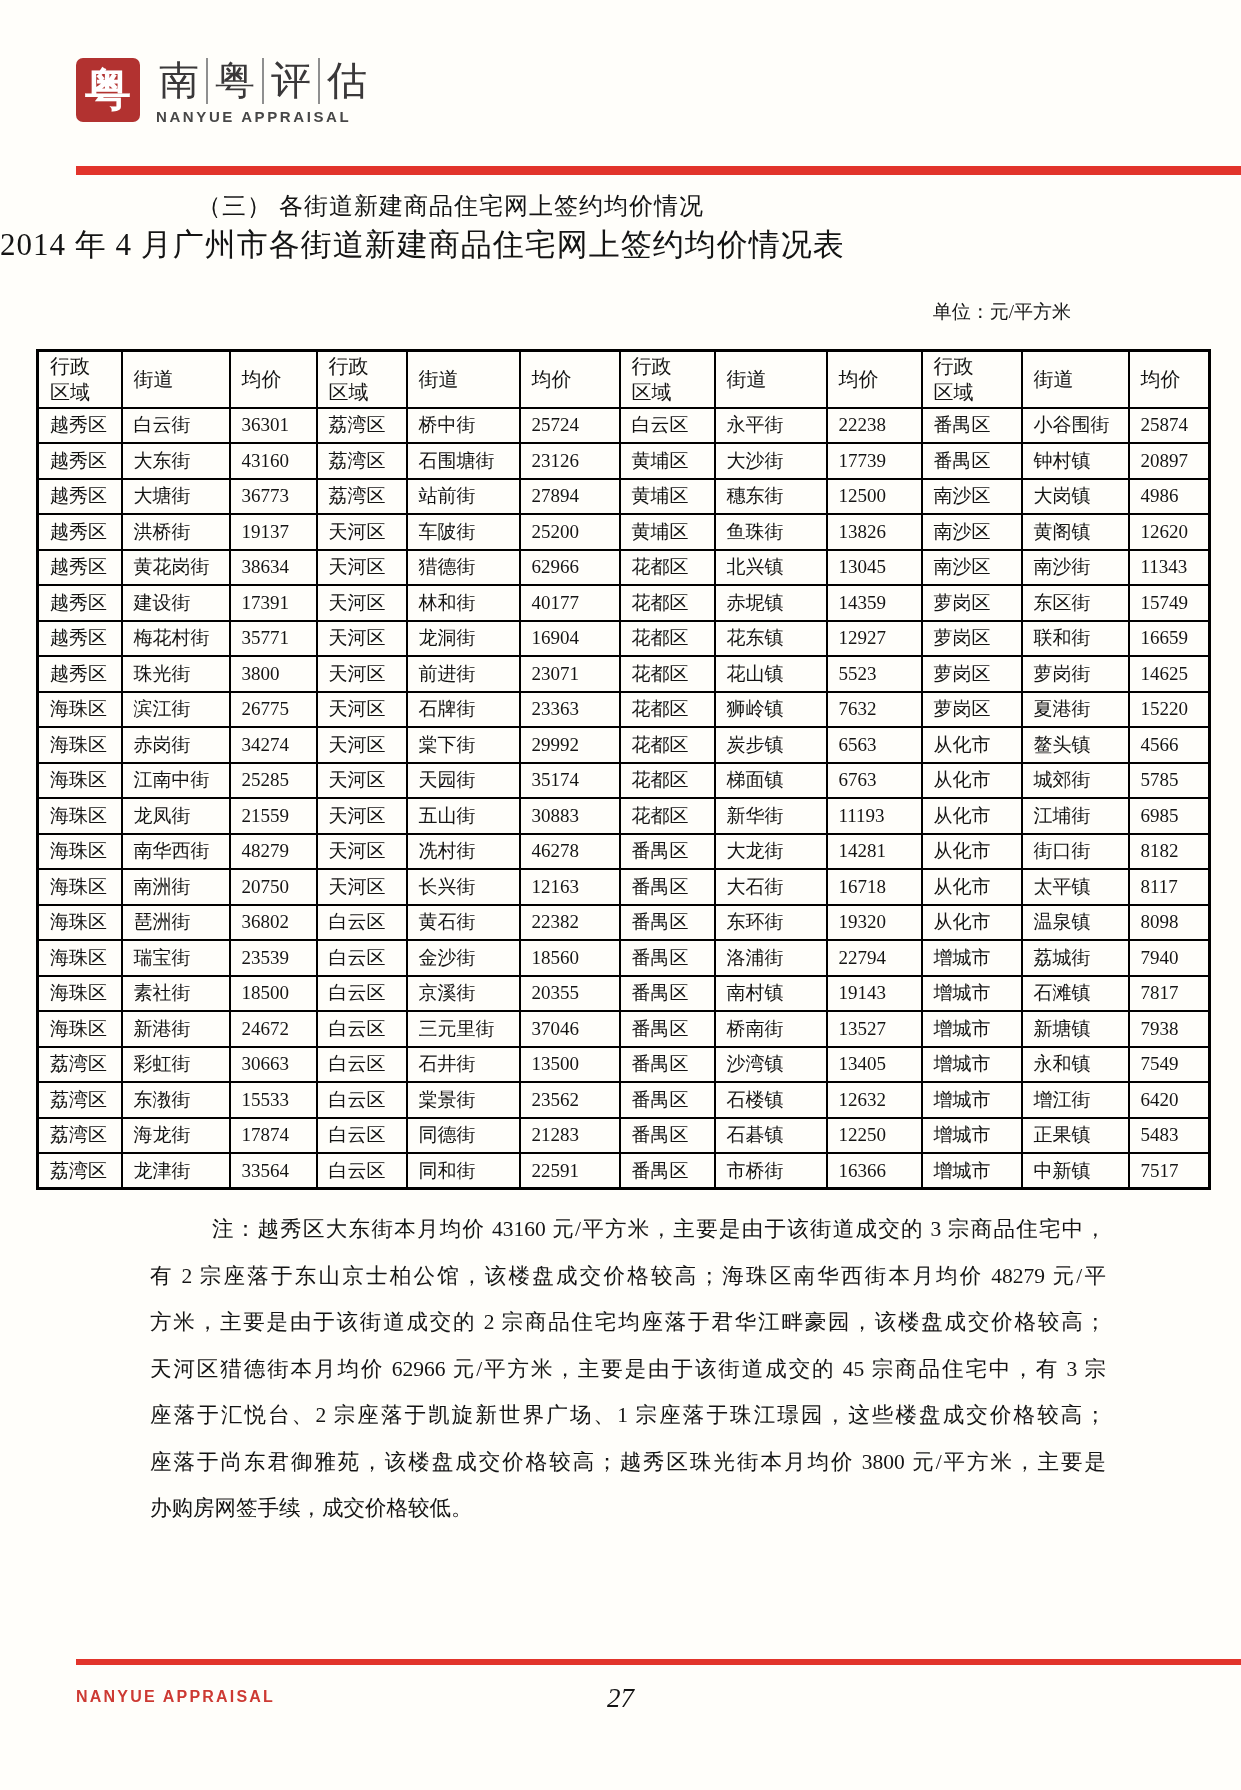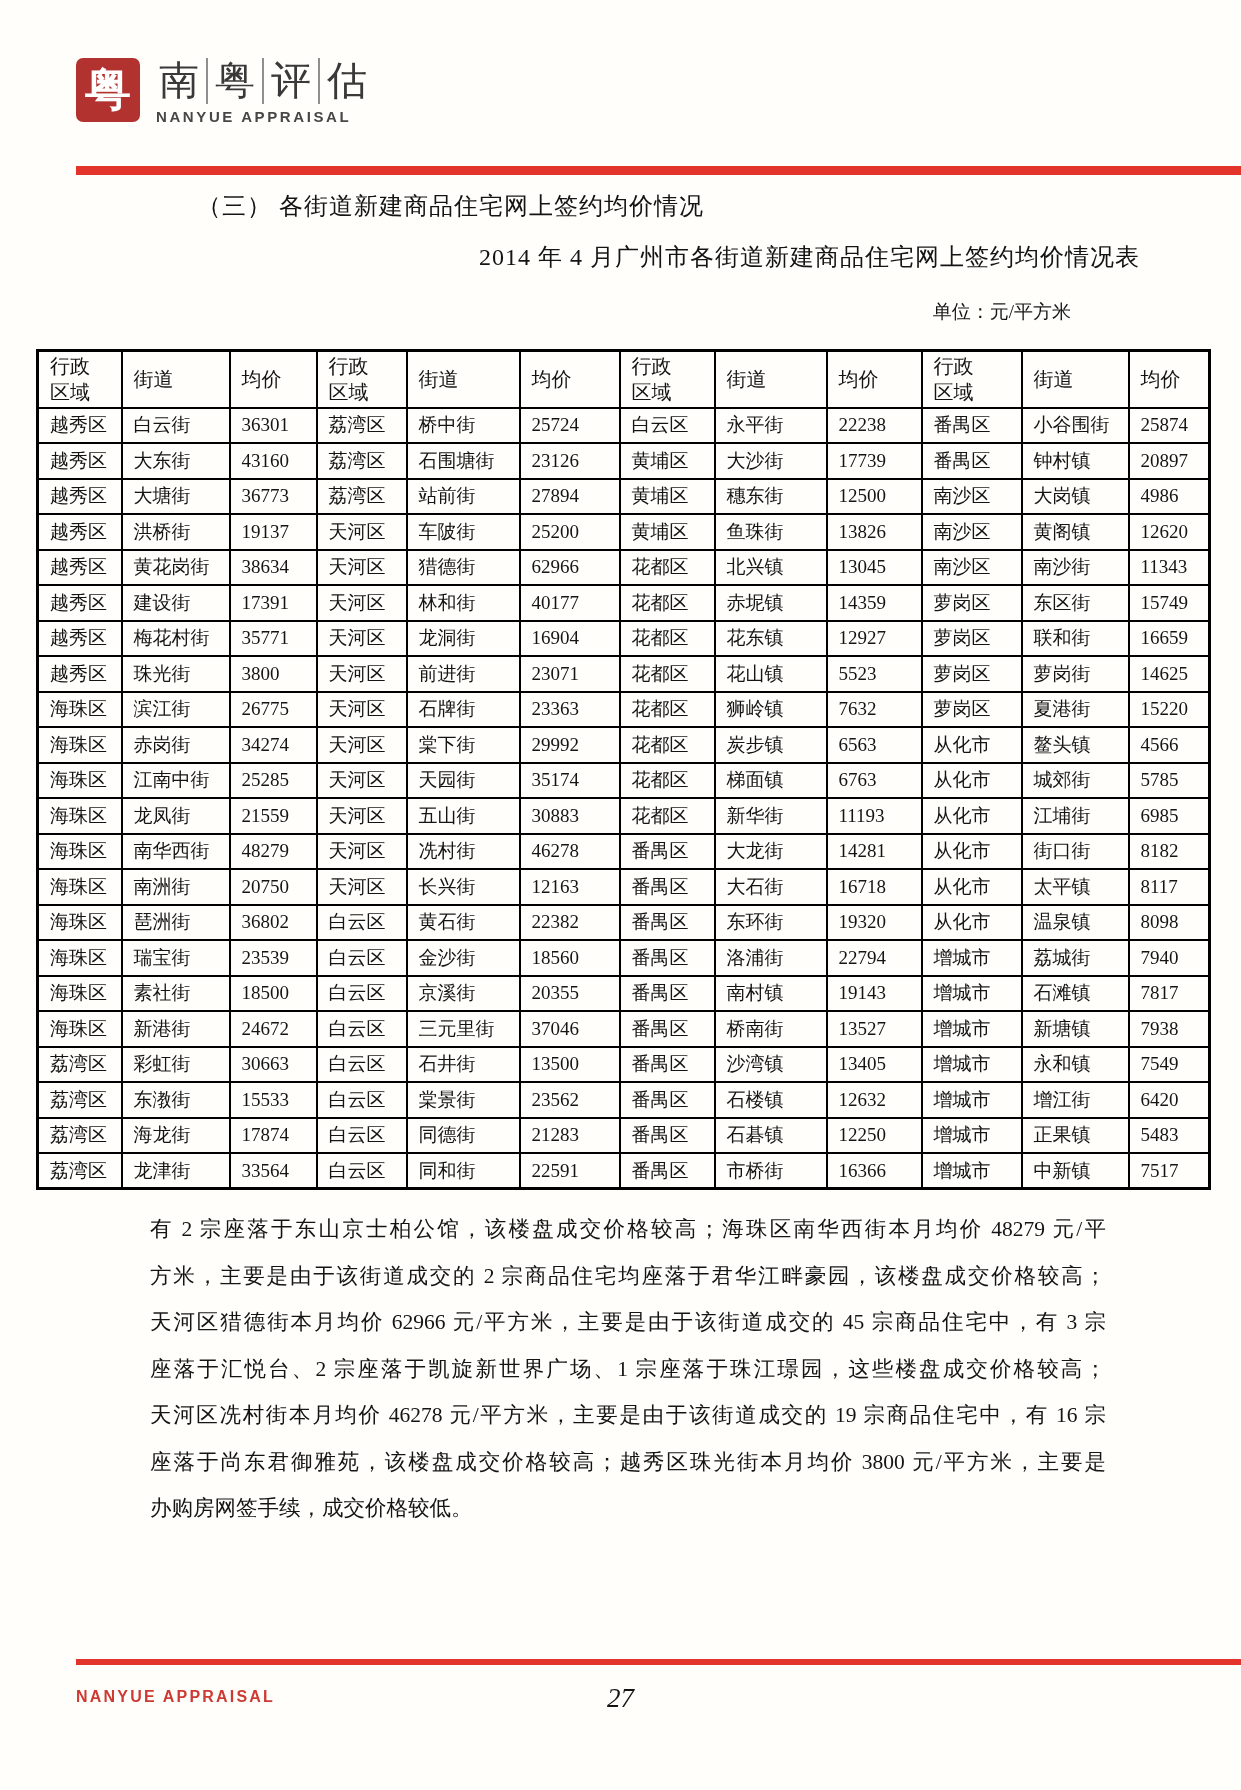--- a/index.html
+++ b/index.html
@@ -23,21 +23,21 @@
   .brand-cn .cnchar { padding:0 7px; }
   .brand-cn .cnchar + .cnchar { border-left:2px solid #8f8f8f; }
   .brand-en {
     position:absolute; left:156px; top:108px;
     font-family:"Liberation Sans","DejaVu Sans",sans-serif;
     font-size:15px; font-weight:bold; letter-spacing:2.6px; color:#474747;
   }
   .top-rule { position:absolute; left:76px; right:0; top:166px; height:9px; background:#e2342b; }
   
   .section-title { position:absolute; left:197px; top:190px; font-size:24px; letter-spacing:1px; white-space:nowrap; }
-  .table-title  { position:absolute; left:0; top:241px; width:1140px; text-align:right; font-size:24px; letter-spacing:1px; white-space:nowrap; }
+  .table-title  { position:absolute; left:0; top:224px; width:1140px; text-align:left; font-size:31px; letter-spacing:1px; white-space:nowrap; }
   .unit-label   { position:absolute; top:299px; right:170px; font-size:19px; white-space:nowrap; }
   
   table.price-table {
     position:absolute; left:36px; top:349px; width:1172px;
     border-collapse:collapse; table-layout:fixed;
     border:3px solid #000; font-size:19px;
   }
   .price-table th, .price-table td {
     border:2px solid #000; text-align:left; vertical-align:middle;
     padding:0 2px 0 11px; white-space:nowrap; overflow:hidden;
@@ -419,25 +419,25 @@
           <td>市桥街</td>
           <td>16366</td>
           <td>增城市</td>
           <td>中新镇</td>
           <td>7517</td>
         </tr>
       </tbody>
   </table>
 
   <div class="note" id="note-block">
+      <div class="note-line first">注：越秀区大东街本月均价 43160 元/平方米，主要是由于该街道成交的 3 宗商品住宅中，</div>
       <div class="note-line">有 2 宗座落于东山京士柏公馆，该楼盘成交价格较高；海珠区南华西街本月均价 48279 元/平</div>
       <div class="note-line">方米，主要是由于该街道成交的 2 宗商品住宅均座落于君华江畔豪园，该楼盘成交价格较高；</div>
       <div class="note-line">天河区猎德街本月均价 62966 元/平方米，主要是由于该街道成交的 45 宗商品住宅中，有 3 宗</div>
       <div class="note-line">座落于汇悦台、2 宗座落于凯旋新世界广场、1 宗座落于珠江璟园，这些楼盘成交价格较高；</div>
-      <div class="note-line">天河区冼村街本月均价 46278 元/平方米，主要是由于该街道成交的 19 宗商品住宅中，有 16 宗</div>
       <div class="note-line">座落于尚东君御雅苑，该楼盘成交价格较高；越秀区珠光街本月均价 3800 元/平方米，主要是</div>
       <div class="note-line last">办购房网签手续，成交价格较低。</div>
     </div>
 
   <div class="foot-rule"></div>
   <div class="foot-brand">NANYUE APPRAISAL</div>
   <div class="page-no">27</div>
 
 </div>
 

